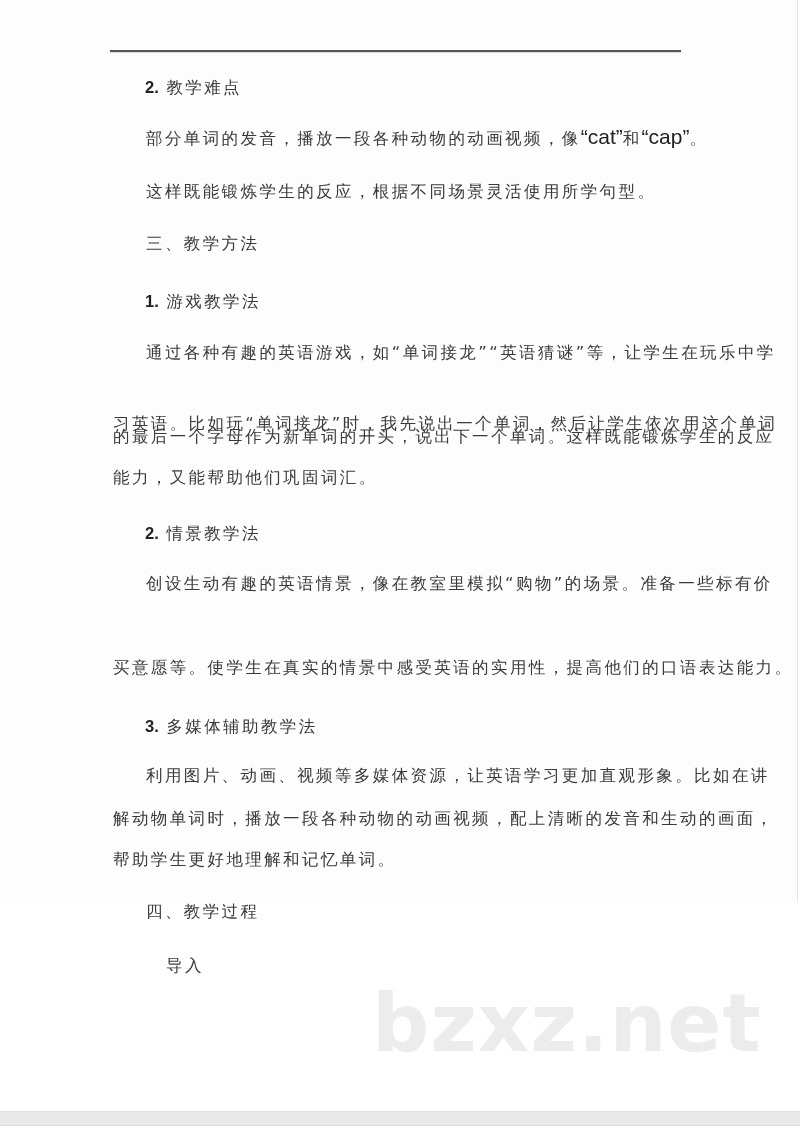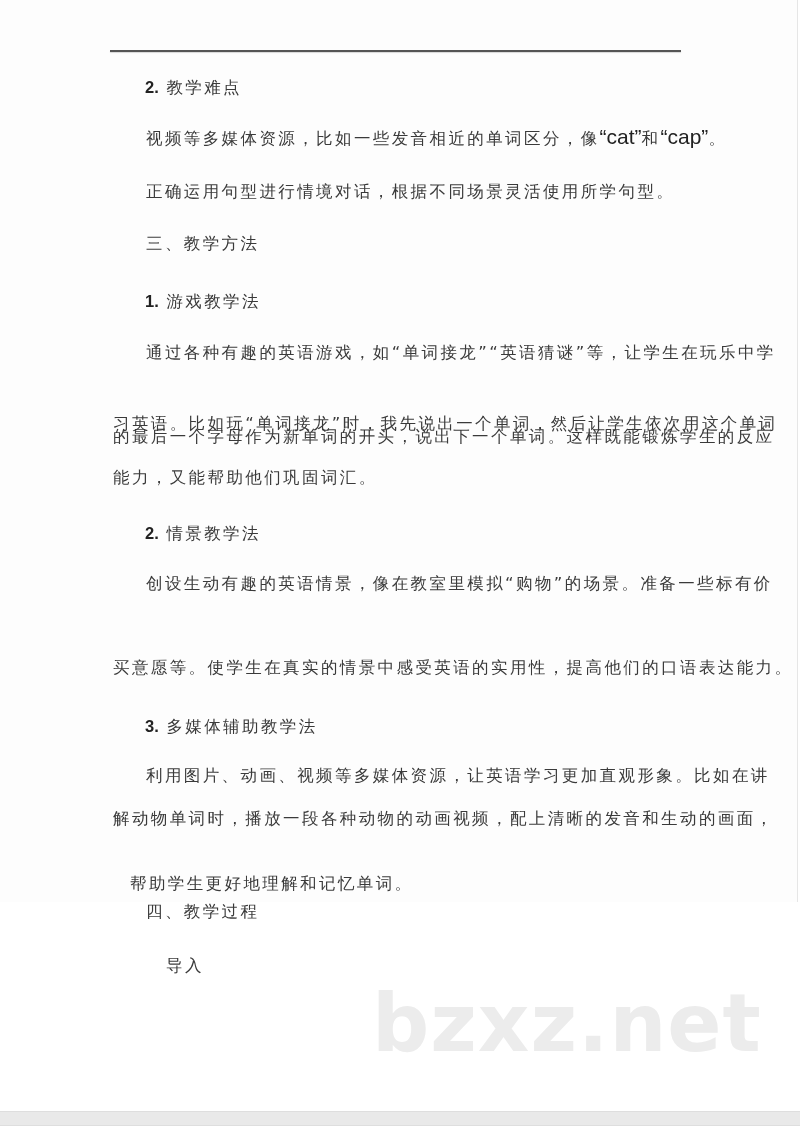--- a/index.html
+++ b/index.html
@@ -60,43 +60,43 @@
     }
   </style>
 </head>
 <body>
 
 <div class="page">
   <div class="header-rule"></div>
 
   <div class="line" style="left:145px; top:76px;"><span class="num">2.</span><span> 教学难点</span></div>
 
-  <div class="line" style="left:146px; top:126px;"><span>视频等多媒体资源，比如一些发音相近的单词区分，像</span><span class="latin">“cat”</span><span>和</span><span class="latin">“cap”</span><span>。</span></div>
+  <div class="line" style="left:146px; top:126px;"><span>部分单词的发音，播放一段各种动物的动画视频，像</span><span class="latin">“cat”</span><span>和</span><span class="latin">“cap”</span><span>。</span></div>
 
-  <div class="line" style="left:146px; top:181px;">正确运用句型进行情境对话，根据不同场景灵活使用所学句型。</div>
+  <div class="line" style="left:146px; top:181px;">这样既能锻炼学生的反应，根据不同场景灵活使用所学句型。</div>
 
   <div class="line" style="left:146px; top:233px;">三、教学方法</div>
 
   <div class="line" style="left:145px; top:290px;"><span class="num">1.</span><span> 游戏教学法</span></div>
 
   <div class="line" style="left:146px; top:342px;">通过各种有趣的英语游戏，如“单词接龙”“英语猜谜”等，让学生在玩乐中学</div>
   <div class="line" style="left:113px; top:385px;margin-top:28px;">习英语。比如玩“单词接龙”时，我先说出一个单词，然后让学生依次用这个单词</div>
   <div class="line" style="left:113px; top:426px;">的最后一个字母作为新单词的开头，说出下一个单词。这样既能锻炼学生的反应</div>
   <div class="line" style="left:113px; top:467px;">能力，又能帮助他们巩固词汇。</div>
 
   <div class="line" style="left:145px; top:522px;"><span class="num">2.</span><span> 情景教学法</span></div>
 
   <div class="line" style="left:146px; top:573px;">创设生动有趣的英语情景，像在教室里模拟“购物”的场景。准备一些标有价</div>
   <div class="line" style="left:113px; top:657px;">买意愿等。使学生在真实的情景中感受英语的实用性，提高他们的口语表达能力。</div>
 
   <div class="line" style="left:145px; top:715px;"><span class="num">3.</span><span> 多媒体辅助教学法</span></div>
 
   <div class="line" style="left:146px; top:765px;">利用图片、动画、视频等多媒体资源，让英语学习更加直观形象。比如在讲</div>
   <div class="line" style="left:113px; top:808px;">解动物单词时，播放一段各种动物的动画视频，配上清晰的发音和生动的画面，</div>
-  <div class="line" style="left:130px; top:849px;margin-top:24px;">帮助学生更好地理解和记忆单词。</div>
+  <div class="line" style="left:113px; top:849px;">帮助学生更好地理解和记忆单词。</div>
 
   <div class="line" style="left:146px; top:901px;">四、教学过程</div>
   <div class="line" style="left:146px; top:955px;margin-left:20px;">导入</div>
 
   <div class="watermark">bzxz.net</div>
 </div>
 
 <div class="bottom-band"></div>
 
 </body></html>

